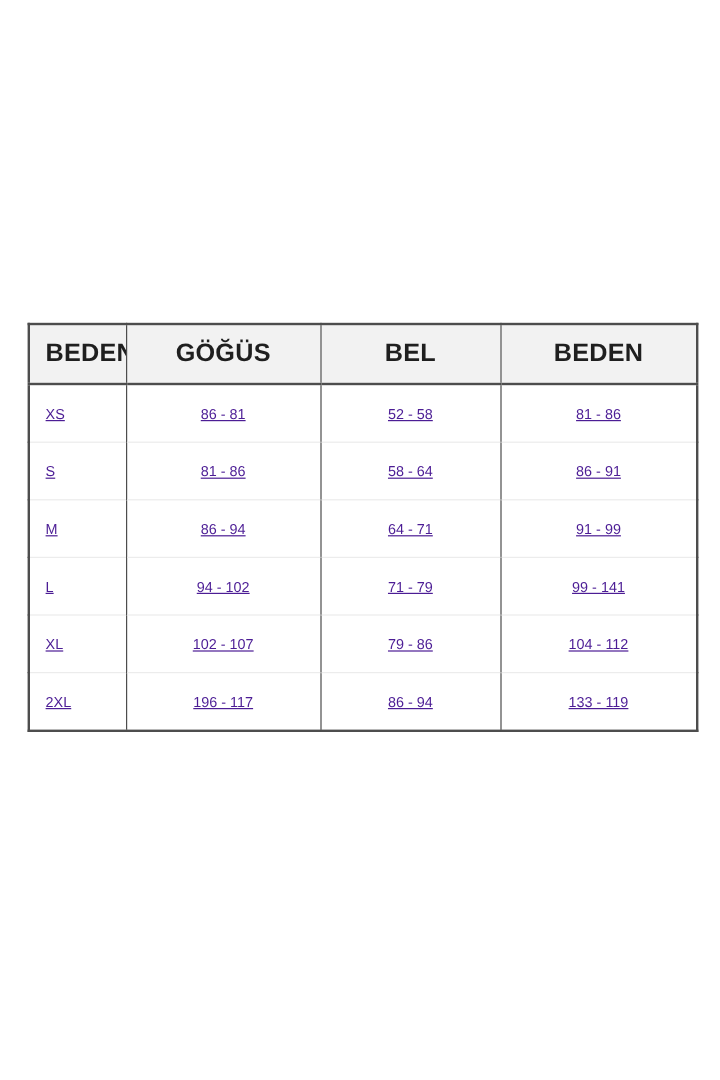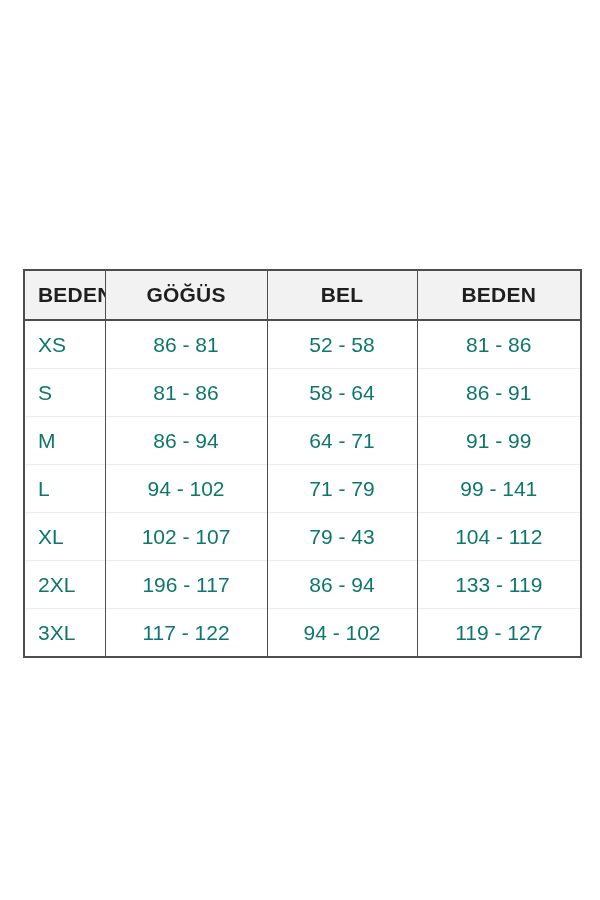--- a/index.html
+++ b/index.html
@@ -41,24 +41,25 @@
     height: 46px;
     font-size: 21px;
     font-weight: bold;
     color: #1f1f1f;
     text-align: center;
     border-bottom: 2px solid #4d4d4d;
     letter-spacing: 0.2px;
   }
   table.size-chart tbody td {
     height: 45px;
-    font-size: 21px;
-    color: #0f766e;
+    font-size: 12px;
+    color: #4c1d95;
     text-align: center;
     background: #ffffff;
+    text-decoration: underline;
   }
   table.size-chart tbody tr + tr td {
     border-top: 1px solid #ececec;
   }
   table.size-chart .col-size {
     text-align: left;
     padding-left: 13px;
   }
   col.c-size  { width: 81px;  }
   col.c-chest { width: 162px; }
@@ -105,30 +106,24 @@
         </tr>
         <tr>
           <td class="col-size">L</td>
           <td>94 - 102</td>
           <td>71 - 79</td>
           <td>99 - 141</td>
         </tr>
         <tr>
           <td class="col-size">XL</td>
           <td>102 - 107</td>
-          <td>79 - 43</td>
+          <td>79 - 86</td>
           <td>104 - 112</td>
         </tr>
         <tr>
           <td class="col-size">2XL</td>
           <td>196 - 117</td>
           <td>86 - 94</td>
           <td>133 - 119</td>
         </tr>
-        <tr>
-          <td class="col-size">3XL</td>
-          <td>117 - 122</td>
-          <td>94 - 102</td>
-          <td>119 - 127</td>
-        </tr>
       </tbody>
   </table>
 </div>
 
 </body></html>

